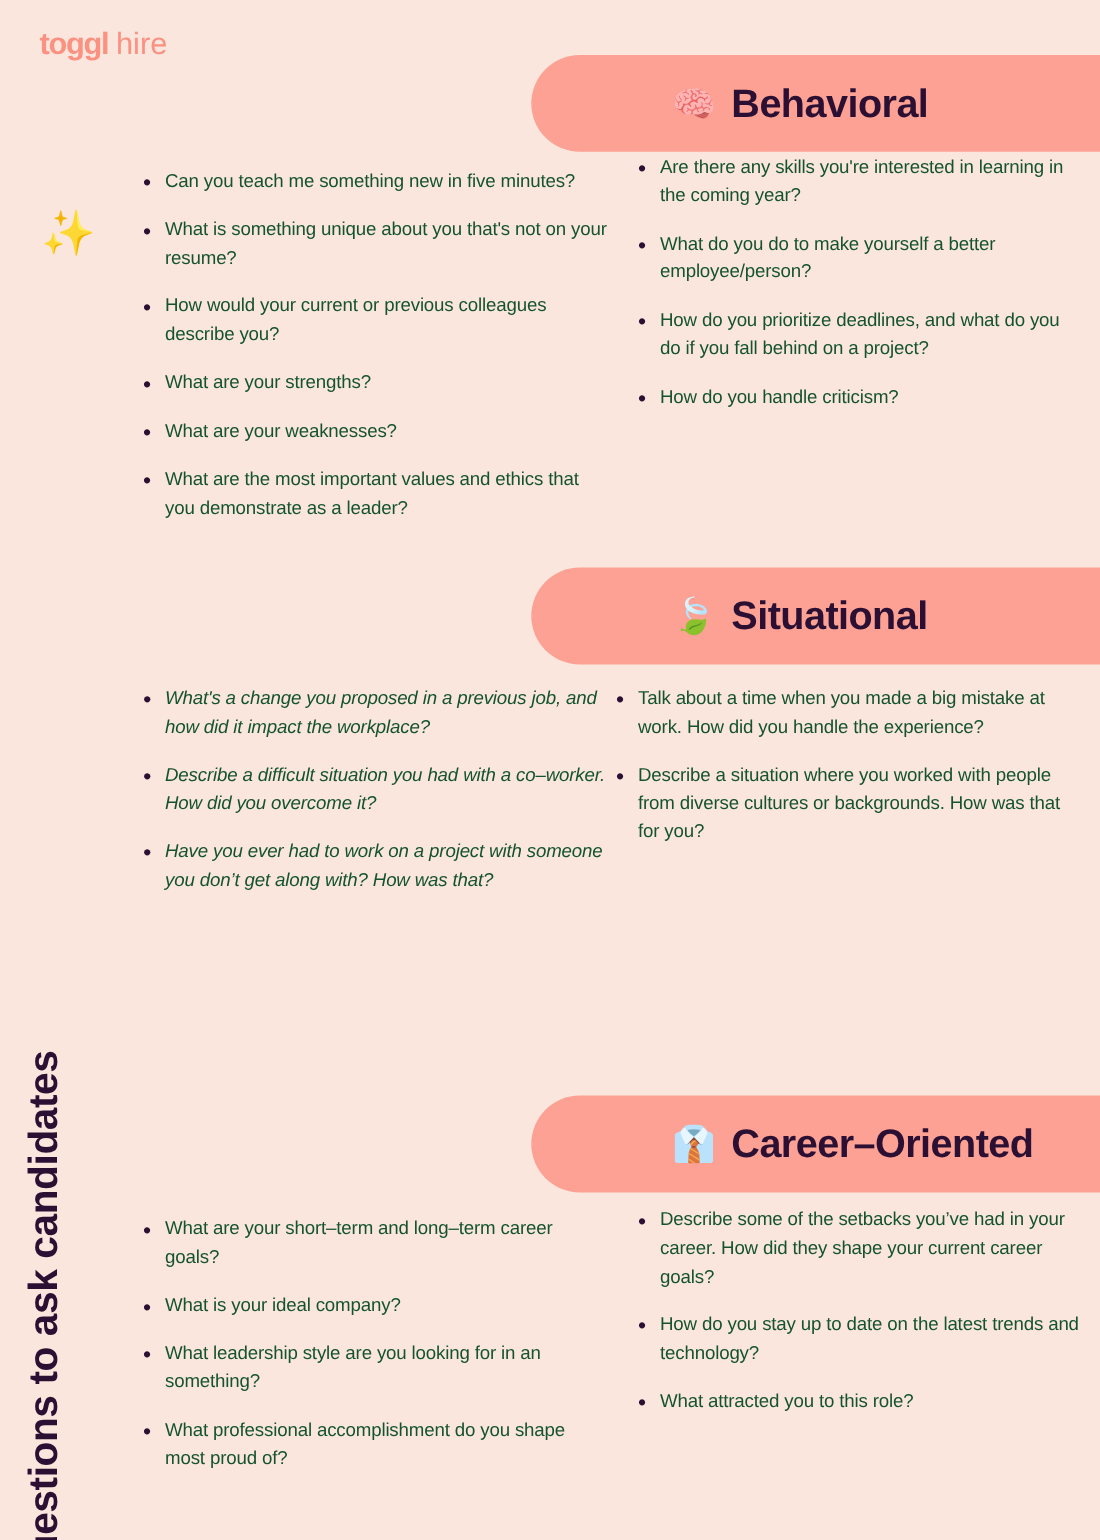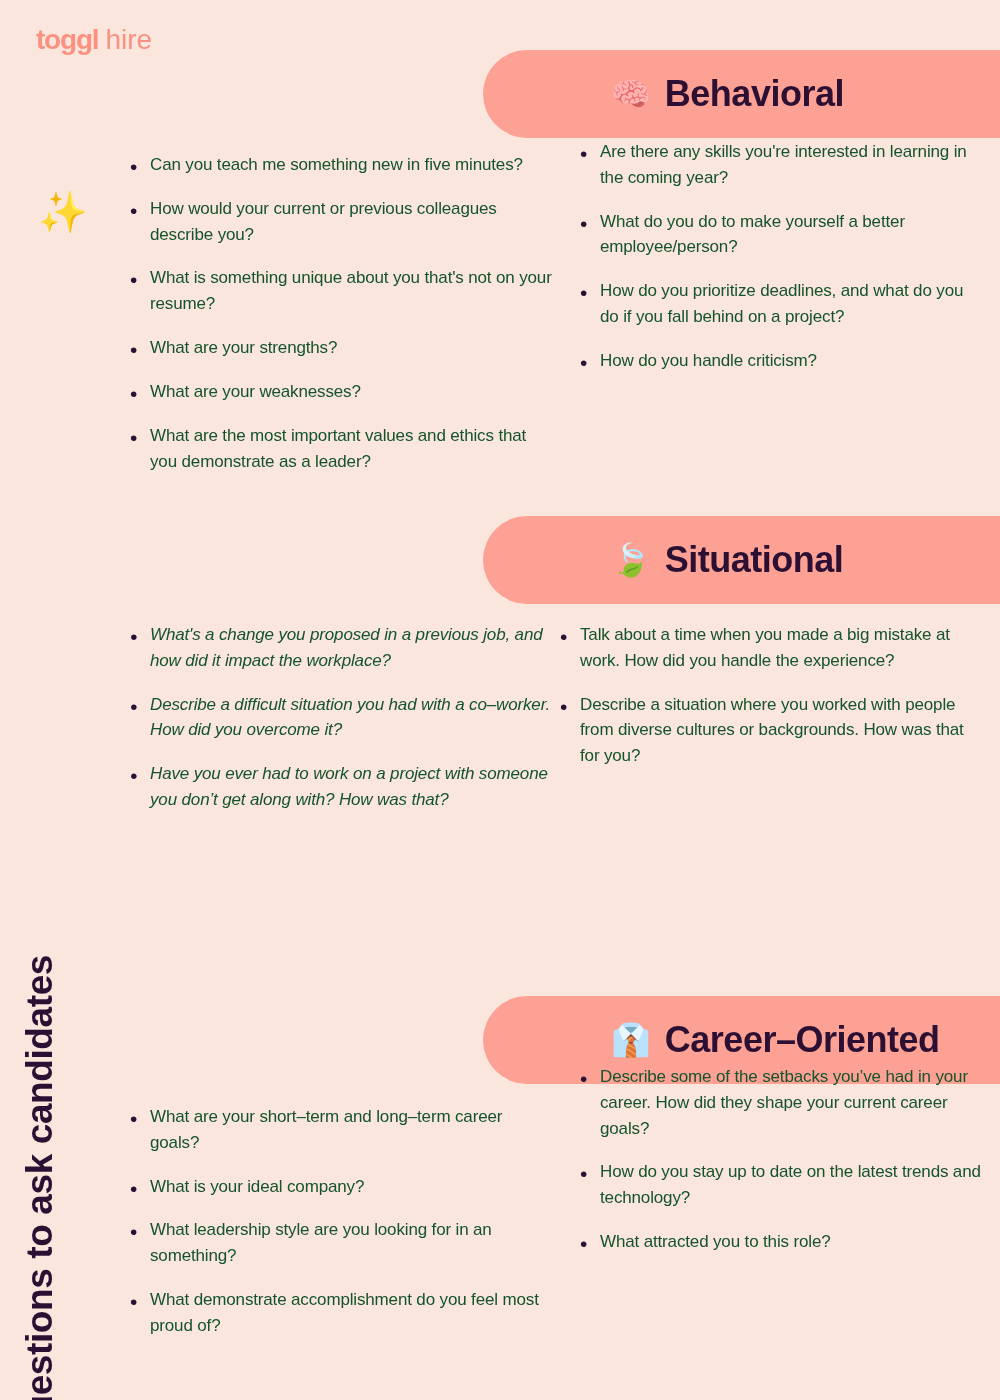--- a/index.html
+++ b/index.html
@@ -124,21 +124,21 @@
     font-size: 21px;
     color: #2B1033;
   }
 
   
   #col-behavioral-left  { left: 126px; top: 152px;  width: 428px; }
   #col-behavioral-right { left: 576px; top: 139px;  width: 410px; }
   #col-situational-left  { left: 126px; top: 622px;  width: 428px; font-style: italic; }
   #col-situational-right { left: 556px; top: 622px;  width: 420px; }
   #col-career-left  { left: 126px; top: 1104px; width: 428px; }
-  #col-career-right { left: 576px; top: 1064px; width: 410px; }
+  #col-career-right { left: 576px; top: 1096px; width: 410px; }
 </style>
 </head>
 <body>
 
 <div class="logo">
   <span class="logo-toggl">toggl</span><span class="logo-hire">hire</span>
 </div>
 
 <div class="side-title-wrap">
   <div class="side-sparkle">✨</div>
@@ -146,22 +146,22 @@
 </div>
 
 <div class="banner" id="banner-behavioral">
   <span class="banner-emoji">🧠</span>
   <span class="banner-label">Behavioral</span>
 </div>
 
 <div class="qcol" id="col-behavioral-left">
   <ul>
     <li>Can you teach me something new in five minutes?</li>
+    <li>What is something unique about you that's not on your resume?</li>
     <li>How would your current or previous colleagues describe you?</li>
-    <li>What is something unique about you that's not on your resume?</li>
     <li>What are your strengths?</li>
     <li>What are your weaknesses?</li>
     <li>What are the most important values and ethics that you demonstrate as a leader?</li>
   </ul>
 </div>
 
 <div class="qcol" id="col-behavioral-right">
   <ul>
     <li>Are there any skills you're interested in learning in the coming year?</li>
     <li>What do you do to make yourself a better employee/person?</li>
@@ -193,21 +193,21 @@
 <div class="banner" id="banner-career">
   <span class="banner-emoji">👔</span>
   <span class="banner-label">Career–Oriented</span>
 </div>
 
 <div class="qcol" id="col-career-left">
   <ul>
     <li>What are your short–term and long–term career goals?</li>
     <li>What is your ideal company?</li>
     <li>What leadership style are you looking for in an something?</li>
-    <li>What demonstrate accomplishment do you feel most proud of?</li>
+    <li>What professional accomplishment do you shape most proud of?</li>
   </ul>
 </div>
 
 <div class="qcol" id="col-career-right">
   <ul>
     <li>Describe some of the setbacks you’ve had in your career. How did they shape your current career goals?</li>
     <li>How do you stay up to date on the latest trends and technology?</li>
     <li>What attracted you to this role?</li>
   </ul>
 </div>

